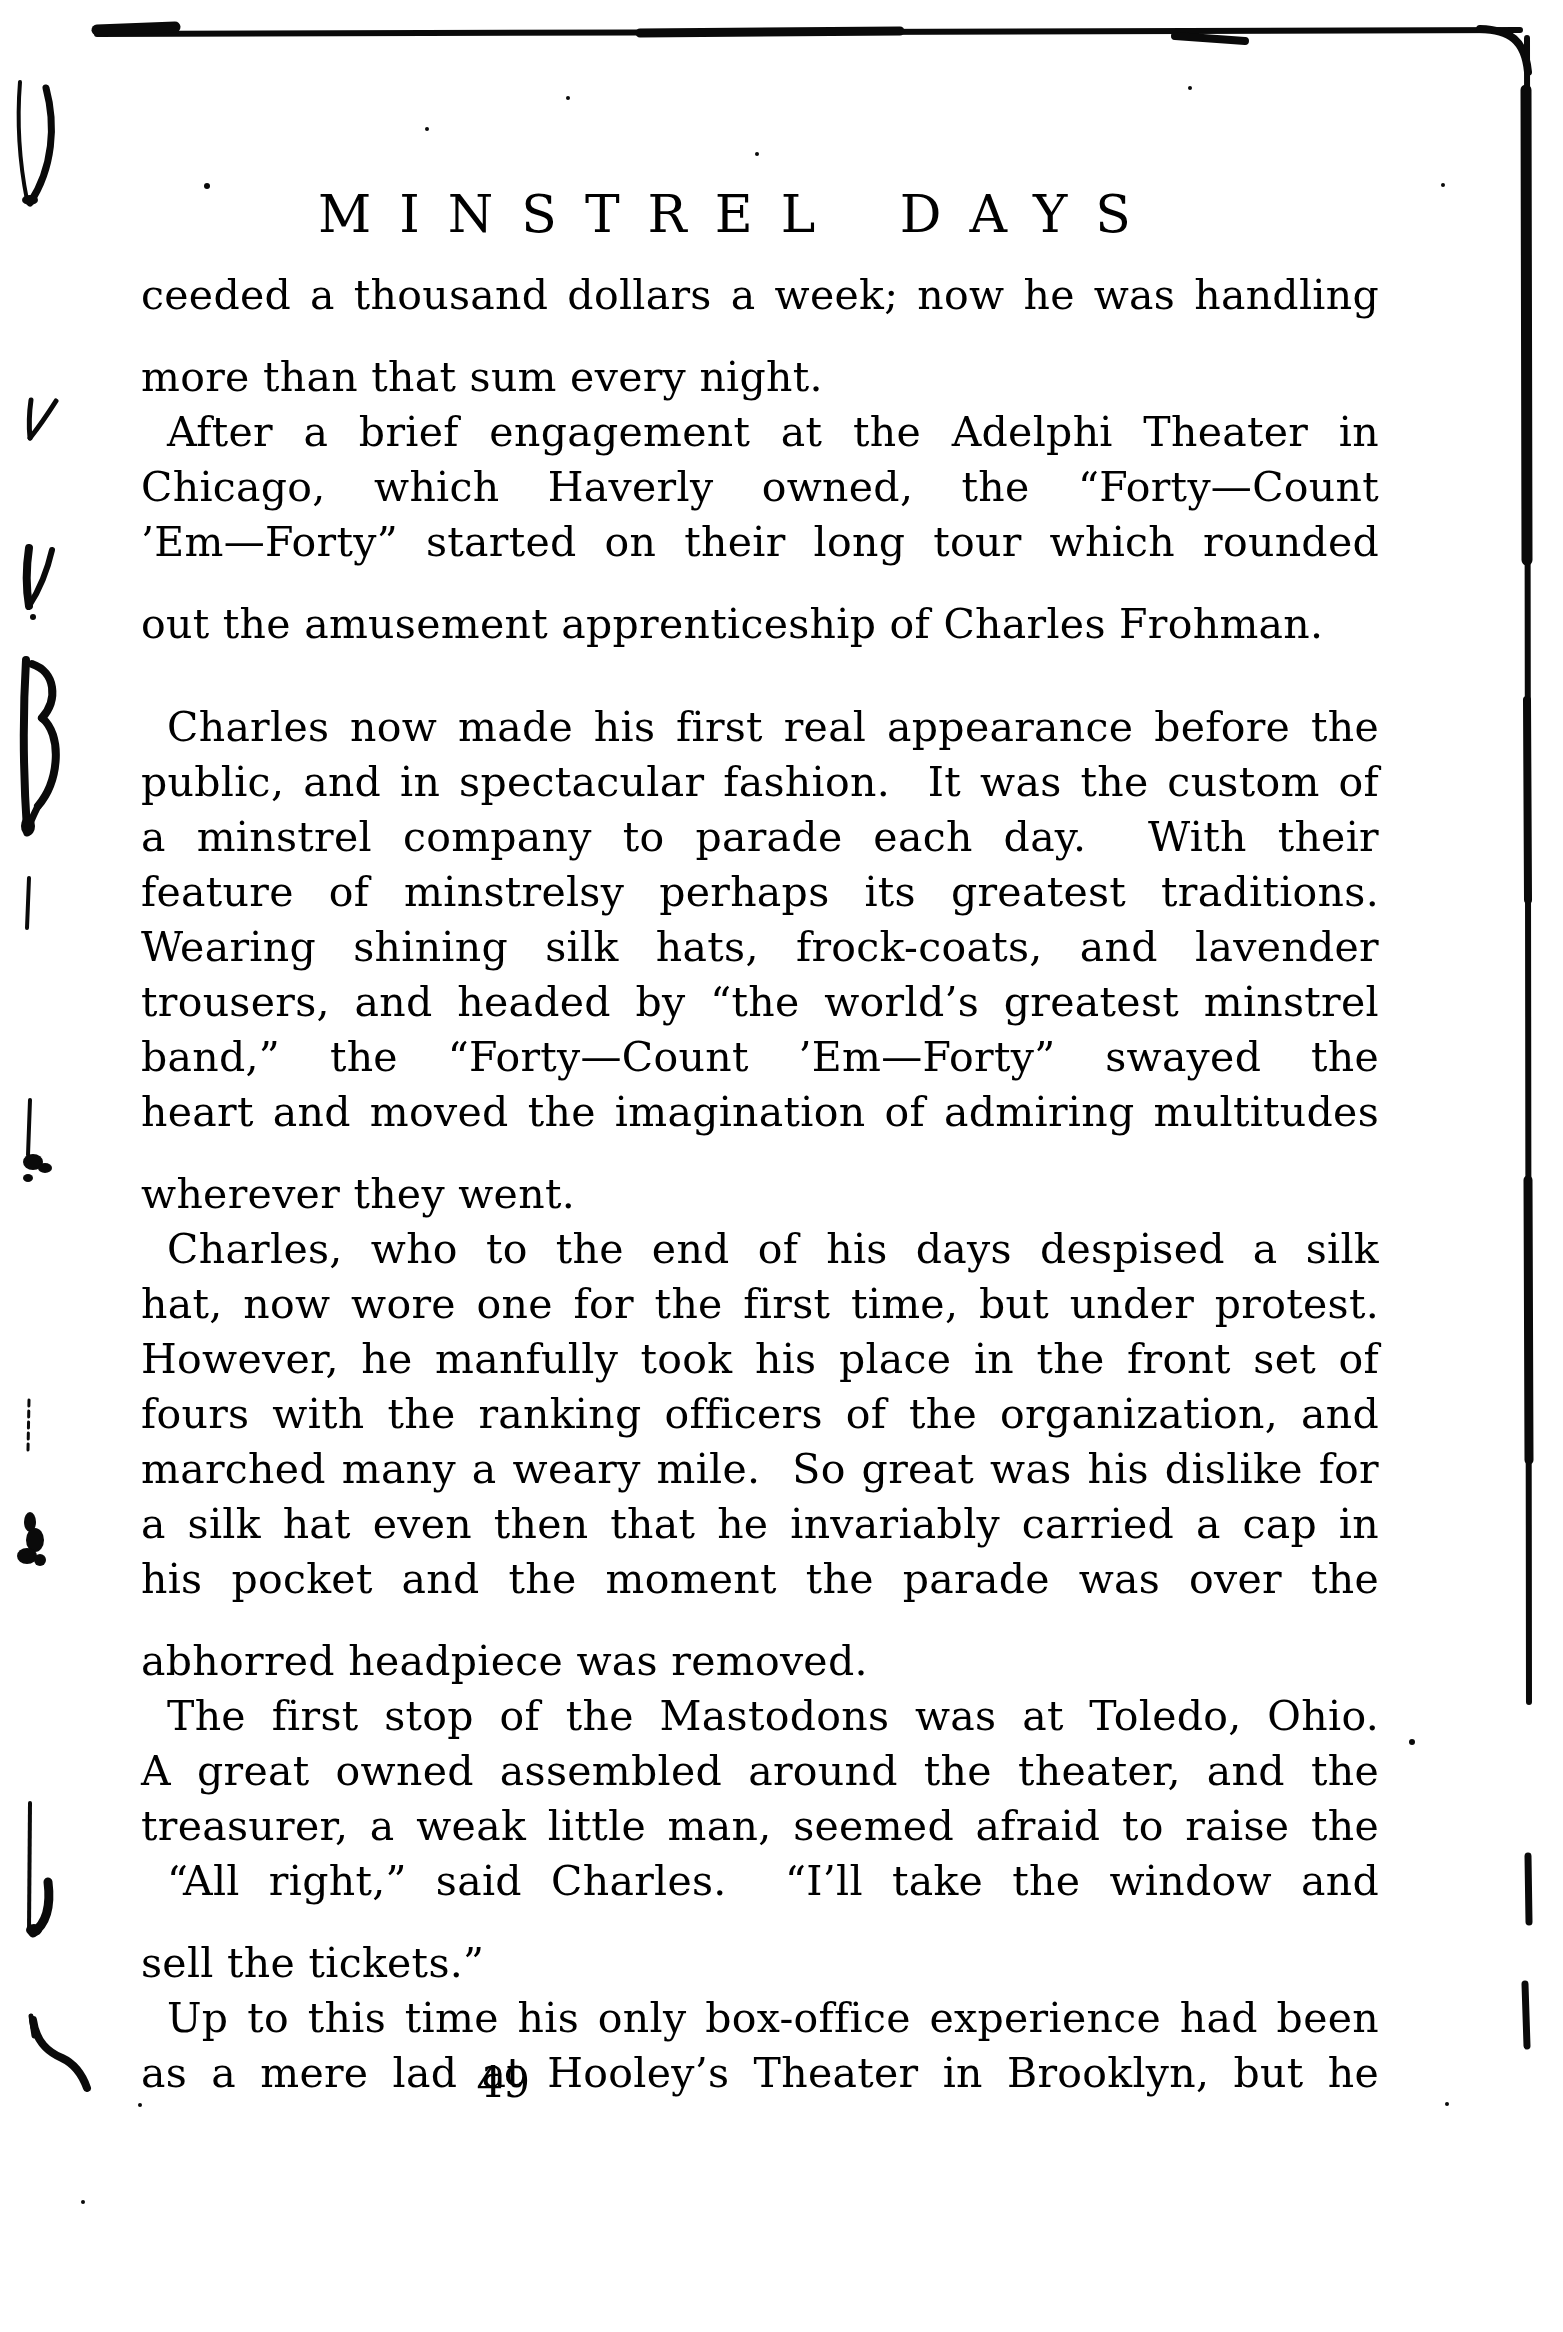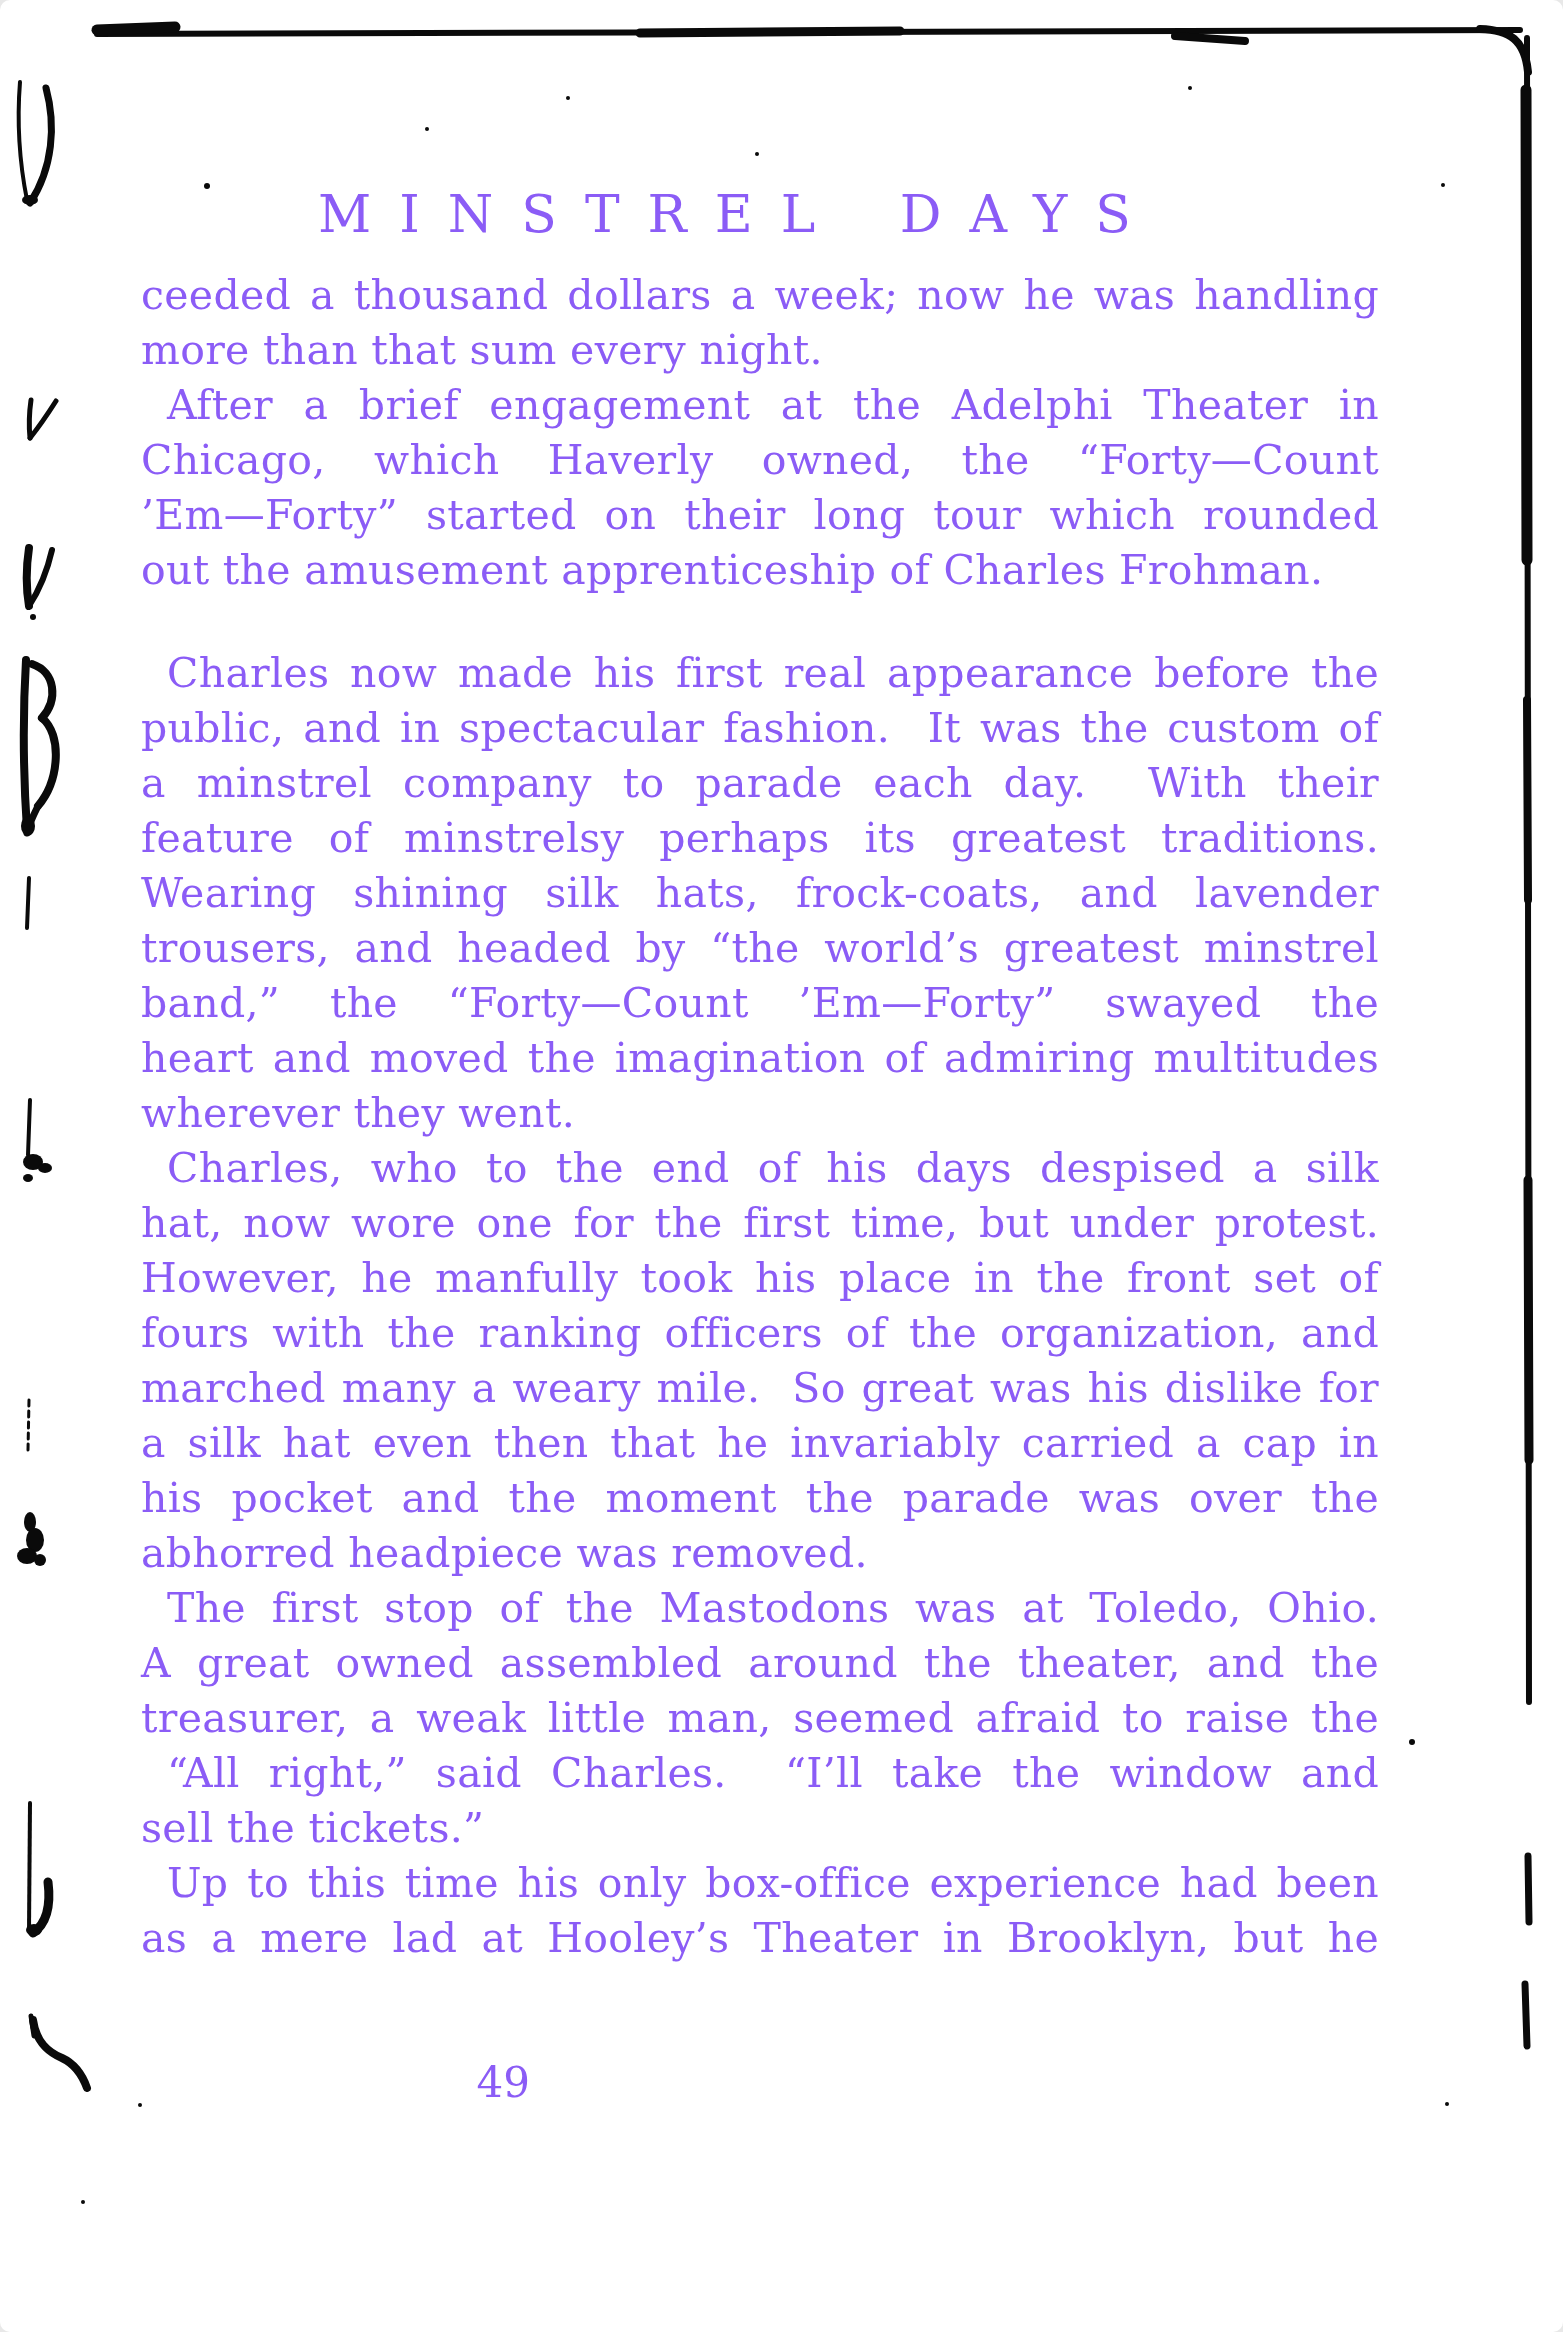--- a/index.html
+++ b/index.html
@@ -2,40 +2,39 @@
 <html><head>
 <meta charset="utf-8">
 <style>
   html,body{margin:0;padding:0;background:#e8e8e8;}
   .page{
     position:relative;
     width:1563px;height:2332px;
     background:#ffffff;
     overflow:hidden;
     font-family:"DejaVu Serif","Liberation Serif",serif;
-    color:#8b5cf6;
-    border-radius:10px;
+    color:#000000;
   }
   .scan-marks{position:absolute;left:0;top:0;width:1563px;height:2332px;pointer-events:none;}
   .title{
     position:absolute;left:318px;top:186px;margin:0;
     font-size:52px;font-weight:normal;line-height:56px;
     letter-spacing:28px;word-spacing:12px;white-space:nowrap;
   }
   .text-block{
     position:absolute;left:141px;top:268px;width:1238px;
   }
   .line{
     height:55px;line-height:55px;font-size:41px;
     letter-spacing:0.3px;
     text-align:justify;text-align-last:justify;
     white-space:nowrap;
   }
   .line.indent{padding-left:26px;}
-  .line.parend{text-align-last:left;}
+  .line.parend{text-align-last:left;margin-top:27px;}
   .gap{height:48px;}
   .folio{
     position:absolute;left:410px;top:2062px;width:120px;
     font-size:42px;line-height:42px;text-align:right;
   }
 </style>
 </head>
 <body>
 
 <div class="page">

